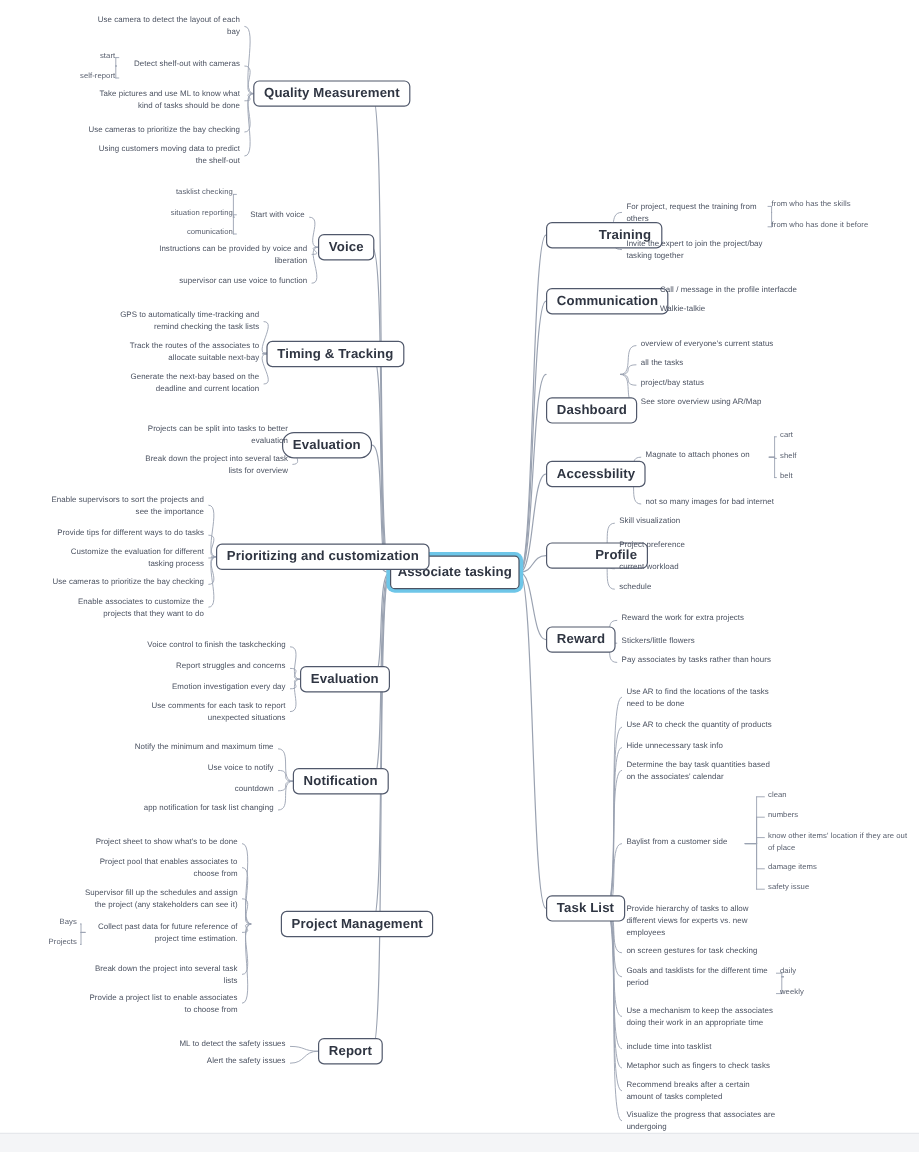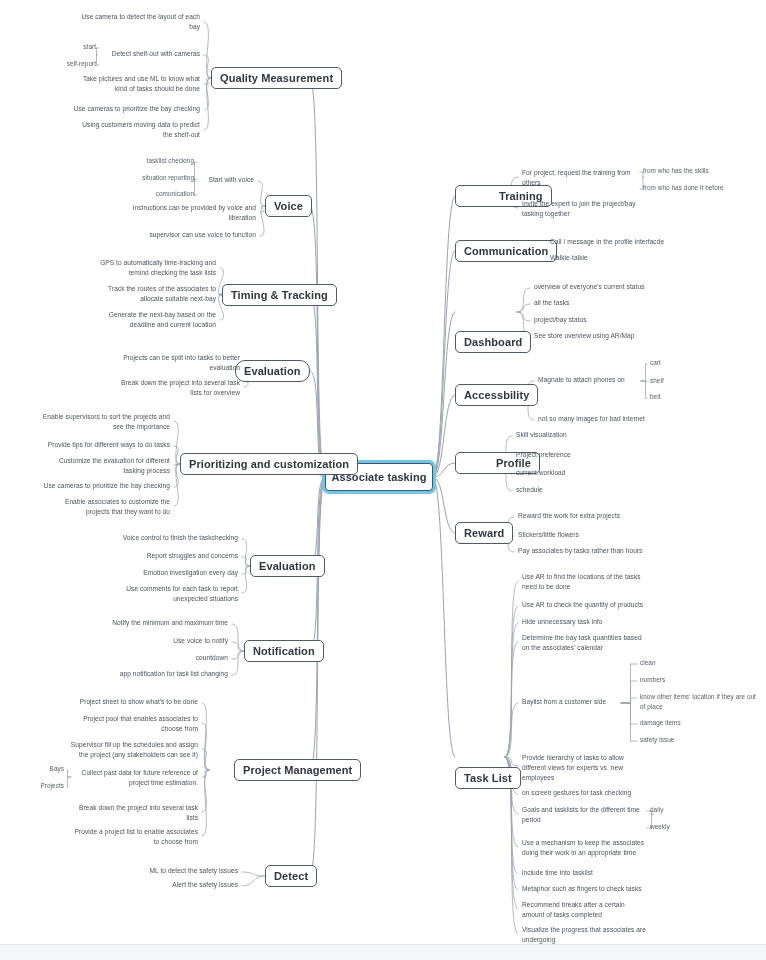--- a/index.html
+++ b/index.html
@@ -222,21 +222,21 @@
 the project (any stakeholders can see it)</div>
     <div class="leaf r" style="left: 74px; top: 768px; width: 124px;">Collect past data for future reference of
 project time estimation.</div>
     <div class="leaf sub r" style="left: 36px; top: 764px; width: 28px;">Bays</div>
     <div class="leaf sub r" style="left: 28px; top: 781px; width: 36px;">Projects</div>
     <div class="leaf r" style="left: 70px; top: 803px; width: 128px;">Break down the project into several task
 lists</div>
     <div class="leaf r" style="left: 62px; top: 827px; width: 136px;">Provide a project list to enable associates
 to choose from</div>
     <div class="node" style="left: 265px; top: 865px; min-width: 45px; height: 22px;">
-      <span>Detect</span>
+      <span>Report</span>
     </div>
     <div class="leaf r" style="left: 140px; top: 866px; width: 98px;">ML to detect the safety issues</div>
     <div class="leaf r" style="left: 166px; top: 880px; width: 72px;">Alert the safety issues</div>
     <div class="node" style="left: 455px; top: 185px; min-width: 49px; height: 22px; padding-left: 43px;">
       <span>Training</span>
     </div>
     <div class="leaf l" style="left: 522px; top: 168px; width: 118px;">For project, request the training from
 others</div>
     <div class="leaf sub l" style="left: 643px; top: 166px; width: 80px;">from who has the skills</div>
     <div class="leaf sub l" style="left: 643px; top: 183px; width: 98px;">from who has done it before</div>
@@ -268,21 +268,21 @@
     <div class="leaf l" style="left: 516px; top: 430px; width: 64px;">Skill visualization</div>
     <div class="leaf l" style="left: 516px; top: 450px; width: 68px;">Project preference</div>
     <div class="leaf l" style="left: 516px; top: 468px; width: 64px;">current workload</div>
     <div class="leaf l" style="left: 516px; top: 485px; width: 40px;">schedule</div>
     <div class="node" style="left: 455px; top: 522px; min-width: 47px; height: 22px;">
       <span>Reward</span>
     </div>
     <div class="leaf l" style="left: 518px; top: 511px; width: 114px;">Reward the work for extra projects</div>
     <div class="leaf l" style="left: 518px; top: 530px; width: 78px;">Stickers/little flowers</div>
     <div class="leaf l" style="left: 518px; top: 546px; width: 136px;">Pay associates by tasks rather than hours</div>
-    <div class="node" style="left: 455px; top: 746px; min-width: 50px; height: 22px; margin-top: 21px;">
+    <div class="node" style="left: 455px; top: 746px; min-width: 50px; height: 22px;">
       <span>Task List</span>
     </div>
     <div class="leaf l" style="left: 522px; top: 572px; width: 132px;">Use AR to find the locations of the tasks
 need to be done</div>
     <div class="leaf l" style="left: 522px; top: 600px; width: 132px;">Use AR to check the quantity of products</div>
     <div class="leaf l" style="left: 522px; top: 617px; width: 92px;">Hide unnecessary task info</div>
     <div class="leaf l" style="left: 522px; top: 633px; width: 132px;">Determine the bay task quantities based
 on the associates' calendar</div>
     <div class="leaf l" style="left: 522px; top: 697px; width: 96px;">Baylist from a customer side</div>
     <div class="leaf sub l" style="left: 640px; top: 658px; width: 30px;">clean</div>

